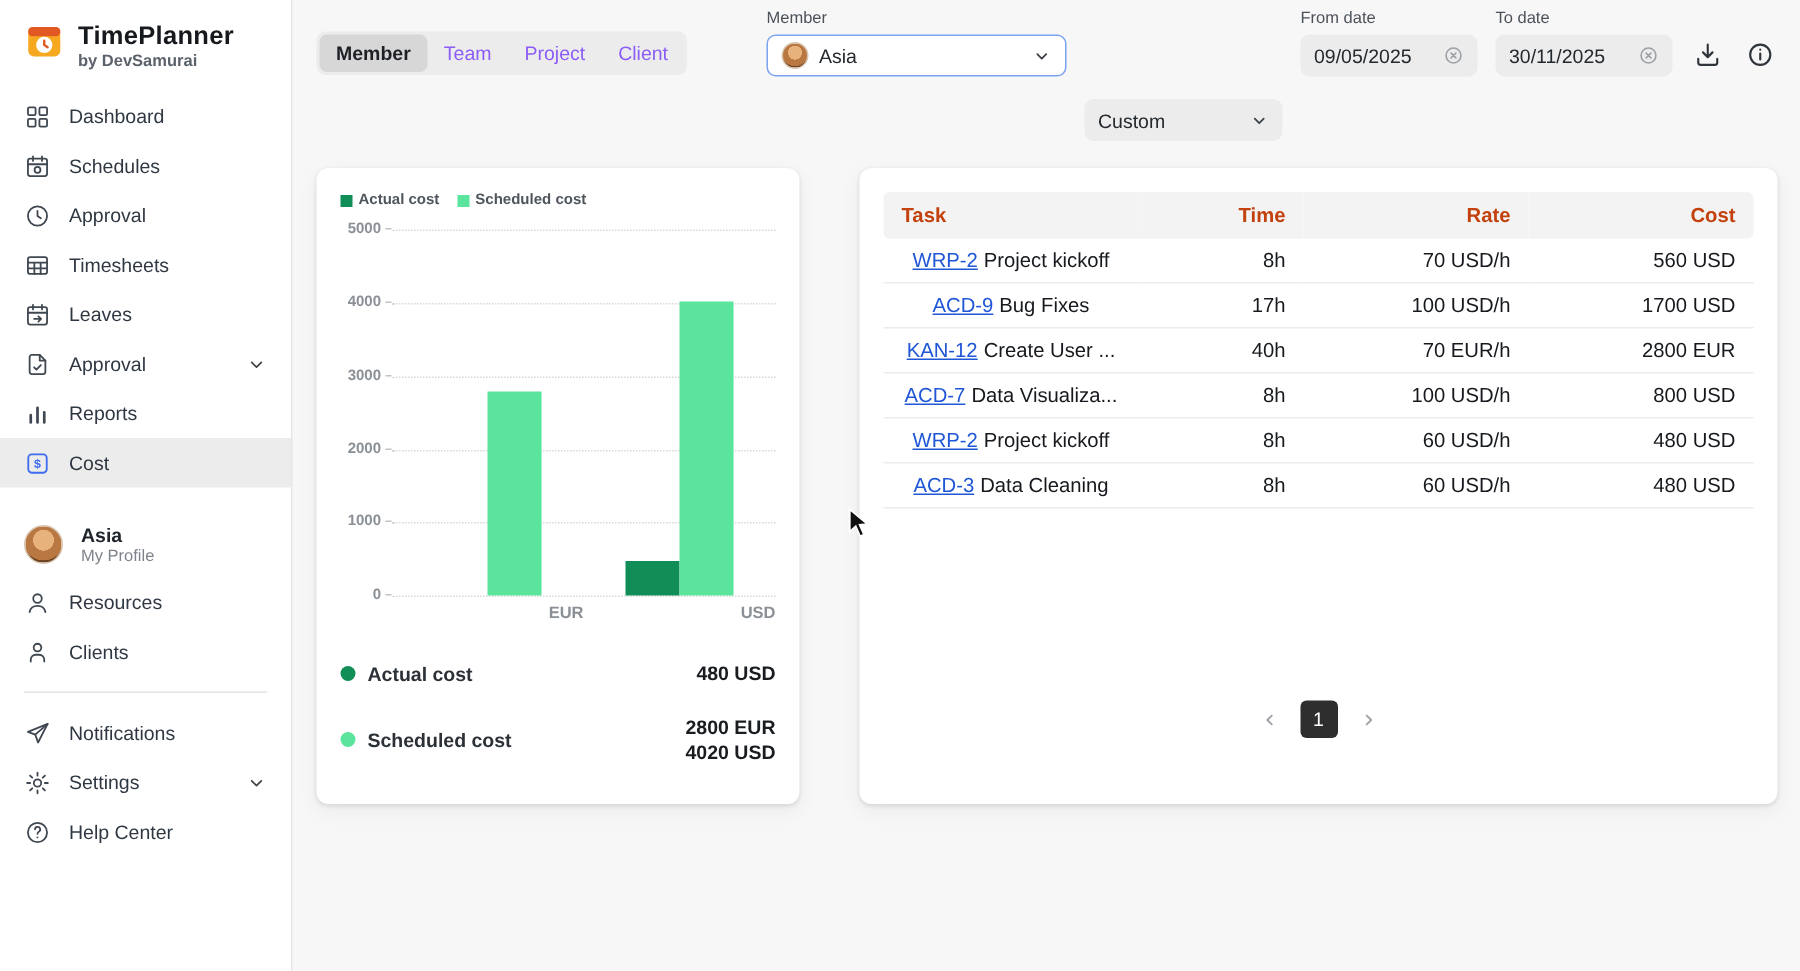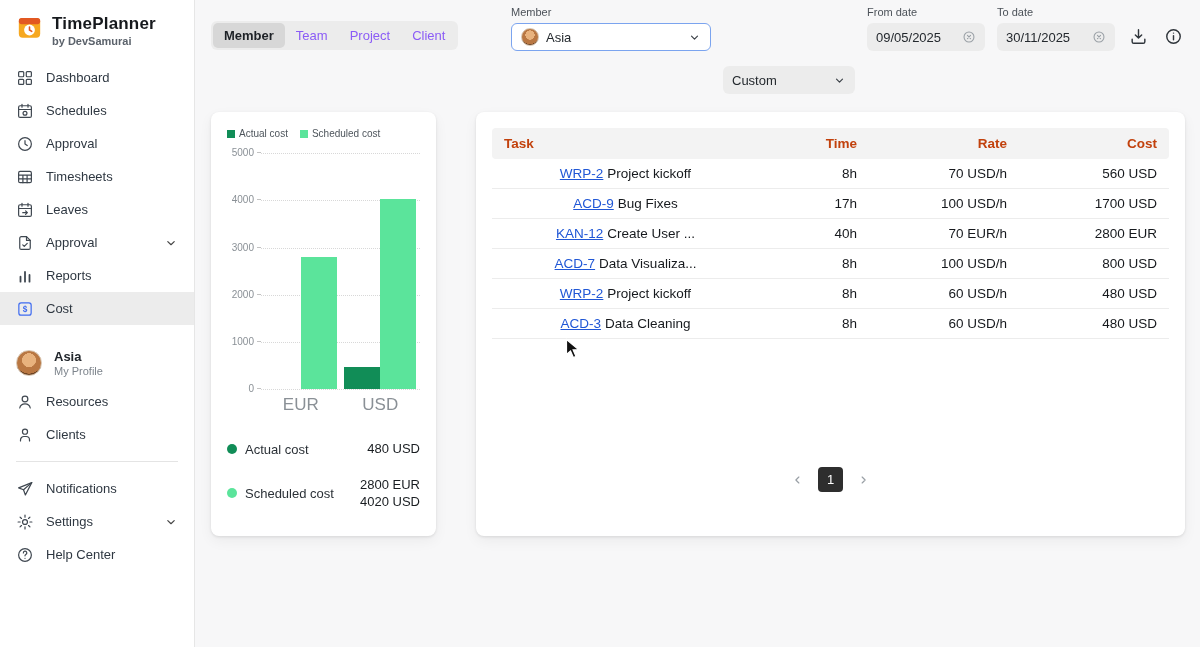--- a/index.html
+++ b/index.html
@@ -67,38 +67,38 @@
     border:none; background:transparent; padding:2px; margin-top:19px;
     color:#2f353b; cursor:pointer; display:flex;
   }
   
   .content { display:flex; gap:40px; padding:18px 15px 0 16px; align-items:flex-start; }
   .card {
     background:#fff; border-radius:8px;
     box-shadow:0 1px 3px rgba(0,0,0,.10), 0 5px 14px rgba(0,0,0,.05);
     height:424px; padding:16px;
   }
-  .chart-card { width:225px; flex-shrink:0; display:flex; flex-direction:column; }
+  .chart-card { width:322px; flex-shrink:0; display:flex; flex-direction:column;font-weight:bold; }
   .chart-legend { display:flex; gap:12px; font-size:10px; color:#4e555c; align-items:center; }
   .chart-legend .lg { display:flex; align-items:center; gap:4px; }
   .sq { width:8px; height:8px; display:inline-block; }
   .chart { display:flex; height:248px; margin-top:14px; }
   .yaxis { width:34px; position:relative; }
   .ytick {
     position:absolute; right:0; font-size:10px; color:#8a9096;
     display:flex; align-items:center; gap:3px;
   }
   .ytick::after { content:""; width:4px; height:1px; background:#c2c2c2; display:inline-block; }
   .plot { flex:1; position:relative; }
   .gridline { position:absolute; left:0; right:0; border-top:1px dotted #d8d8d8; }
   .bars { position:absolute; inset:0; display:flex; justify-content:space-around; align-items:flex-end; }
   .bar-group { display:flex; align-items:flex-end; width:72px; justify-content:center; height:100%; }
   .bar { width:36px; }
   .xlabels { display:flex; margin-left:34px; margin-top:6px; }
-  .xtick { flex:1; text-align:center; font-size:17px; color:#8a9096; }
+  .xtick { flex:1; text-align:right; font-size:11px; color:#8a9096; }
   .summary { margin-top:16px; }
   .srow { display:flex; align-items:center; gap:8px; padding:9px 0; font-size:13px; color:#2b3137; }
   .dot { width:10px; height:10px; border-radius:50%; flex-shrink:0; }
   .sval { margin-left:auto; text-align:right; color:#191d21; line-height:1.35; }
   
   .table-card { flex:1; display:flex; flex-direction:column; min-width:0; }
   table { width:100%; border-collapse:collapse; font-size:13.5px; }
   thead th {
     background:#f3f3f3; font-weight:bold; color:#c2410c;
     padding:8px 12px; text-align:right; font-size:13.5px;

